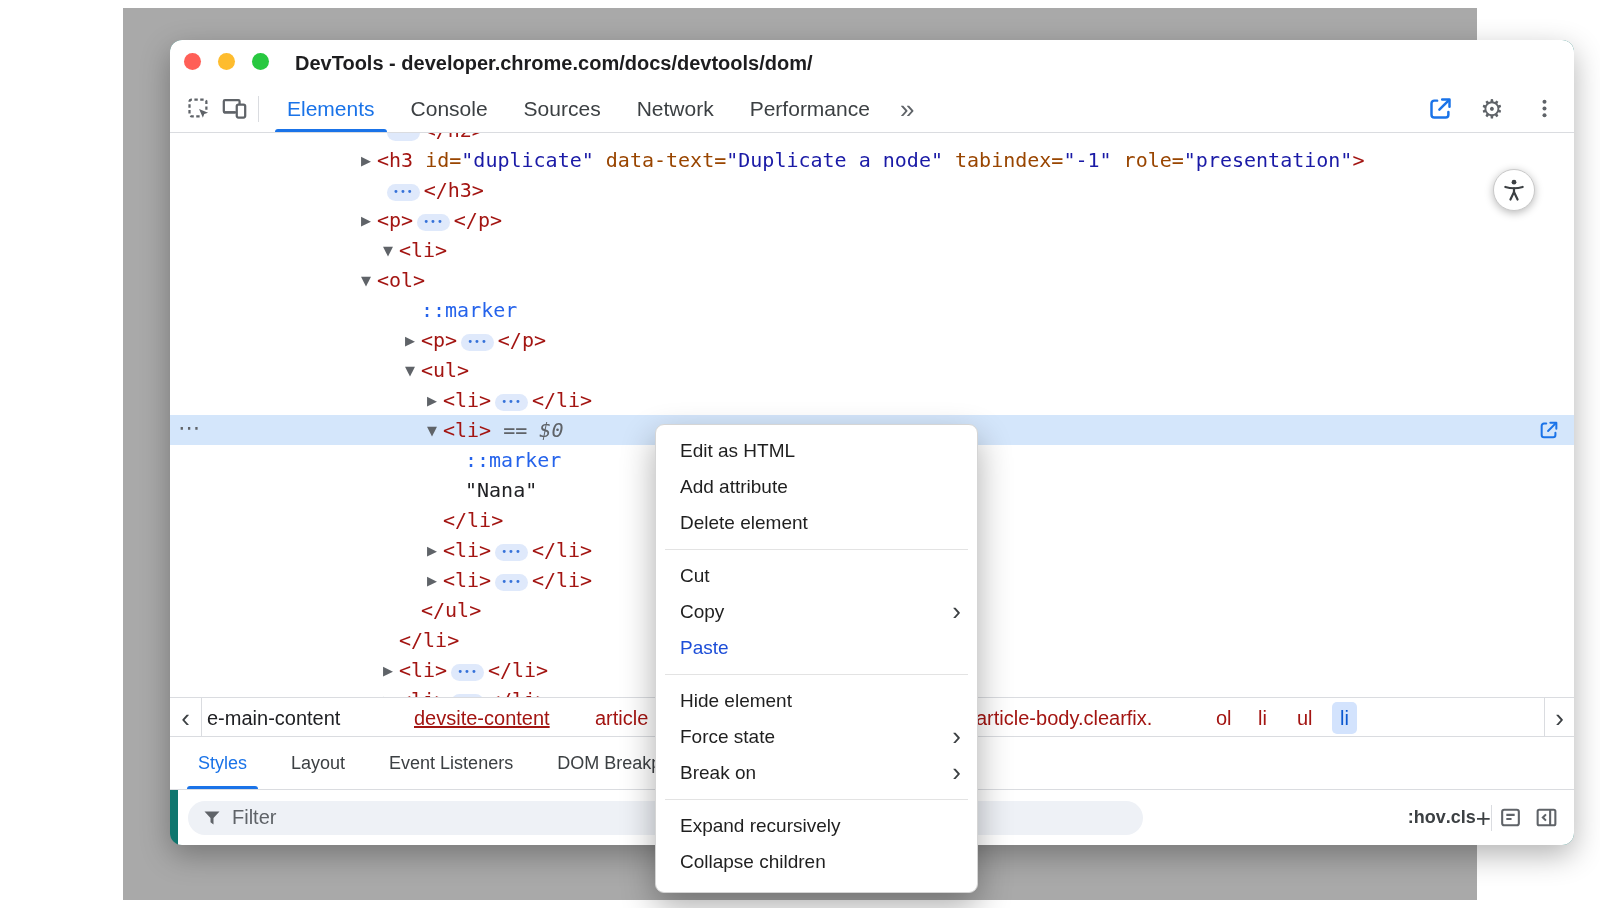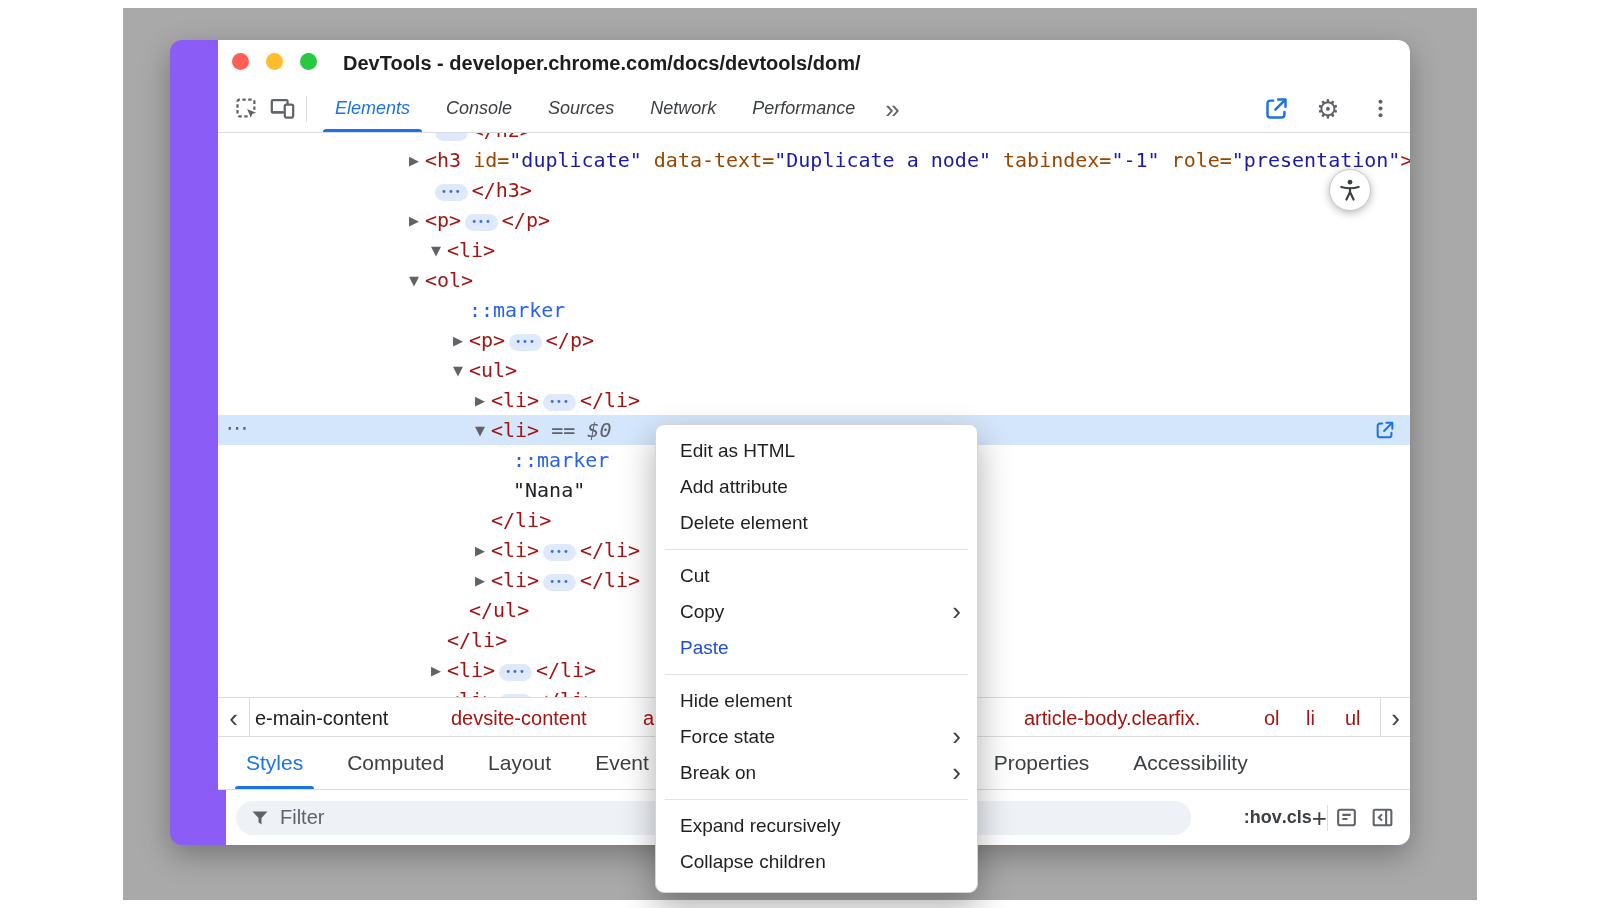--- a/index.html
+++ b/index.html
@@ -4,41 +4,40 @@
 <style>
   * { box-sizing: border-box; }
   html,body { margin:0; padding:0; }
   body {
     width:1600px; height:908px; position:relative; overflow:hidden;
     background:#ffffff; font-family:"Liberation Sans", sans-serif; color:#202124;
   }
   .backdrop { position:absolute; left:123px; top:8px; width:1354px; height:892px; background:#a9a9a9; }
 
   .window {
-    position:absolute; left:170px; top:40px; width:1240px; height:805px;
-    background:#8b5cf6; border-radius:12px; overflow:hidden;
+    position:absolute; left:170px; top:40px; width:1404px; height:805px;
+    background:#0f766e; border-radius:12px; overflow:hidden;
     box-shadow:0 10px 30px rgba(0,0,0,.30);
-    padding-left:48px;
   }
 
   
   .titlebar { height:45px; position:relative; background:#fff; }
   .lights { position:absolute; left:14px; top:13px; display:flex; gap:17px; }
   .light { width:17px; height:17px; border-radius:50%; }
   .light.red { background:#ff5f57; }
   .light.yellow { background:#febc2e; }
   .light.green { background:#28c840; }
   .title { position:absolute; left:125px; top:0; height:45px; line-height:47px; font-size:20px; font-weight:700; color:#1d1d1f; white-space:nowrap; }
 
   
   .toolbar { height:48px; display:flex; align-items:center; border-bottom:1px solid #dadce0; padding:0 12px 0 10px; position:relative; background:#fff; }
   .icon-btn { width:36px; height:36px; display:flex; align-items:center; justify-content:center; flex:0 0 auto; }
   .tb-divider { width:1px; height:26px; background:#dadce0; margin:0 4px 0 6px; flex:0 0 auto; }
   .tabs { display:flex; height:100%; margin-left:6px; }
-  .tab { display:flex; align-items:center; padding:0 18px; font-size:18px; color:#3c4043; position:relative; white-space:nowrap;font-style:italic; }
+  .tab { display:flex; align-items:center; padding:0 18px; font-size:21px; color:#3c4043; position:relative; white-space:nowrap; }
   .tab.active { color:#1a73e8; font-weight:500; }
   .tab.active::after { content:""; position:absolute; left:6px; right:6px; bottom:0; height:3px; background:#1a73e8; border-radius:3px 3px 0 0; }
   .overflow-btn { font-size:26px; color:#5f6368; margin-left:12px; line-height:1; }
   .toolbar-right { margin-left:auto; display:flex; align-items:center; gap:16px; }
   .gear-glyph { font-size:26px; color:#5f6368; line-height:1; }
 
   
   .dom-tree { position:relative; height:564px; overflow:hidden; background:#fff;
     font-family:"DejaVu Sans Mono","Liberation Mono",monospace; font-size:20px; }
   .tree-rows { margin-top:-18px; }
@@ -67,21 +66,21 @@
   .crumb { position:absolute; top:0; height:40px; line-height:40px; white-space:nowrap; }
   .crumb.node { color:#a31512; }
   .crumb.plain { color:#202124; }
   .crumb.selected { top:4px; height:32px; line-height:32px; padding:0 8px; border-radius:5px; background:#d3e3fd; color:#0b57d0; }
   .bc-btn { position:absolute; top:0; height:40px; width:32px; background:#fff; display:flex; align-items:center; justify-content:center; color:#3c4043; font-size:26px; z-index:2; }
   .bc-left { left:0; border-right:1px solid #dadce0; }
   .bc-right { right:0; width:30px; border-left:1px solid #dadce0; }
 
   
   .styles-tabs { height:53px; display:flex; align-items:center; padding:0 6px; border-bottom:1px solid #dadce0; background:#fff; }
-  .stab { height:100%; display:flex; align-items:center; padding:0 19px; margin:0 3px; font-size:21px; color:#3c4043; position:relative; white-space:nowrap; }
+  .stab { height:100%; display:flex; align-items:center; padding:0 19px; margin:0 3px; font-size:18px; color:#3c4043; position:relative; white-space:nowrap; }
   .stab.active { color:#1a73e8; font-weight:500; }
   .stab.active::after { content:""; position:absolute; left:8px; right:8px; bottom:0; height:3px; background:#1a73e8; border-radius:3px 3px 0 0; }
 
   
   .filter-row { height:55px; display:flex; align-items:center; padding:0 10px; background:#fff;margin-left:8px; }
   .filter-input { width:955px; height:34px; background:#eef1f6; border-radius:17px; display:flex; align-items:center; gap:10px; padding:0 14px; color:#5f6368; font-size:20px; flex:0 0 auto; }
   .fr-controls { margin-left:auto; display:flex; align-items:center; }
   .toggle-text { font-size:18px; font-weight:600; color:#3c4043; }
   .plus-glyph { font-size:26px; color:#3c4043; line-height:1; }
   .fr-divider { width:1px; height:26px; background:#dadce0; }
@@ -190,35 +189,34 @@
         <path d="M12 10.4v3.4"></path>
         <path d="M12 13.8l-3.3 7"></path>
         <path d="M12 13.8l3.3 7"></path>
       </svg>
     </div>
   </div>
 
   <div class="breadcrumbs">
     <div class="crumbs" id="crumbs">
         <div class="crumb plain" style="left: 37px;">e-main-content</div>
-        <div class="crumb node" style="left: 233px;">devsite-content</div>
+        <div class="crumb node" style="left: 244px; text-decoration: underline;">devsite-content</div>
         <div class="crumb node" style="left: 425px;">article</div>
         <div class="crumb node" style="left: 806px;">article-body.clearfix.</div>
         <div class="crumb node" style="left: 1046px;">ol</div>
         <div class="crumb node" style="left: 1088px;">li</div>
         <div class="crumb node" style="left: 1127px;">ul</div>
         <div class="crumb selected" style="left: 1162px;">li</div>
       </div>
     <div class="bc-btn bc-left">‹</div>
     <div class="bc-btn bc-right">›</div>
   </div>
 
   <div class="styles-tabs" id="styles-tabs-row">
       <div class="stab active">Styles</div>
-      <div class="stab">Computed</div>
       <div class="stab">Layout</div>
       <div class="stab">Event Listeners</div>
       <div class="stab">DOM Breakpoints</div>
       <div class="stab">Properties</div>
       <div class="stab">Accessibility</div>
     </div>
 
   <div class="filter-row">
     <div class="filter-input">
       <svg width="20" height="20" viewBox="0 0 20 20">

